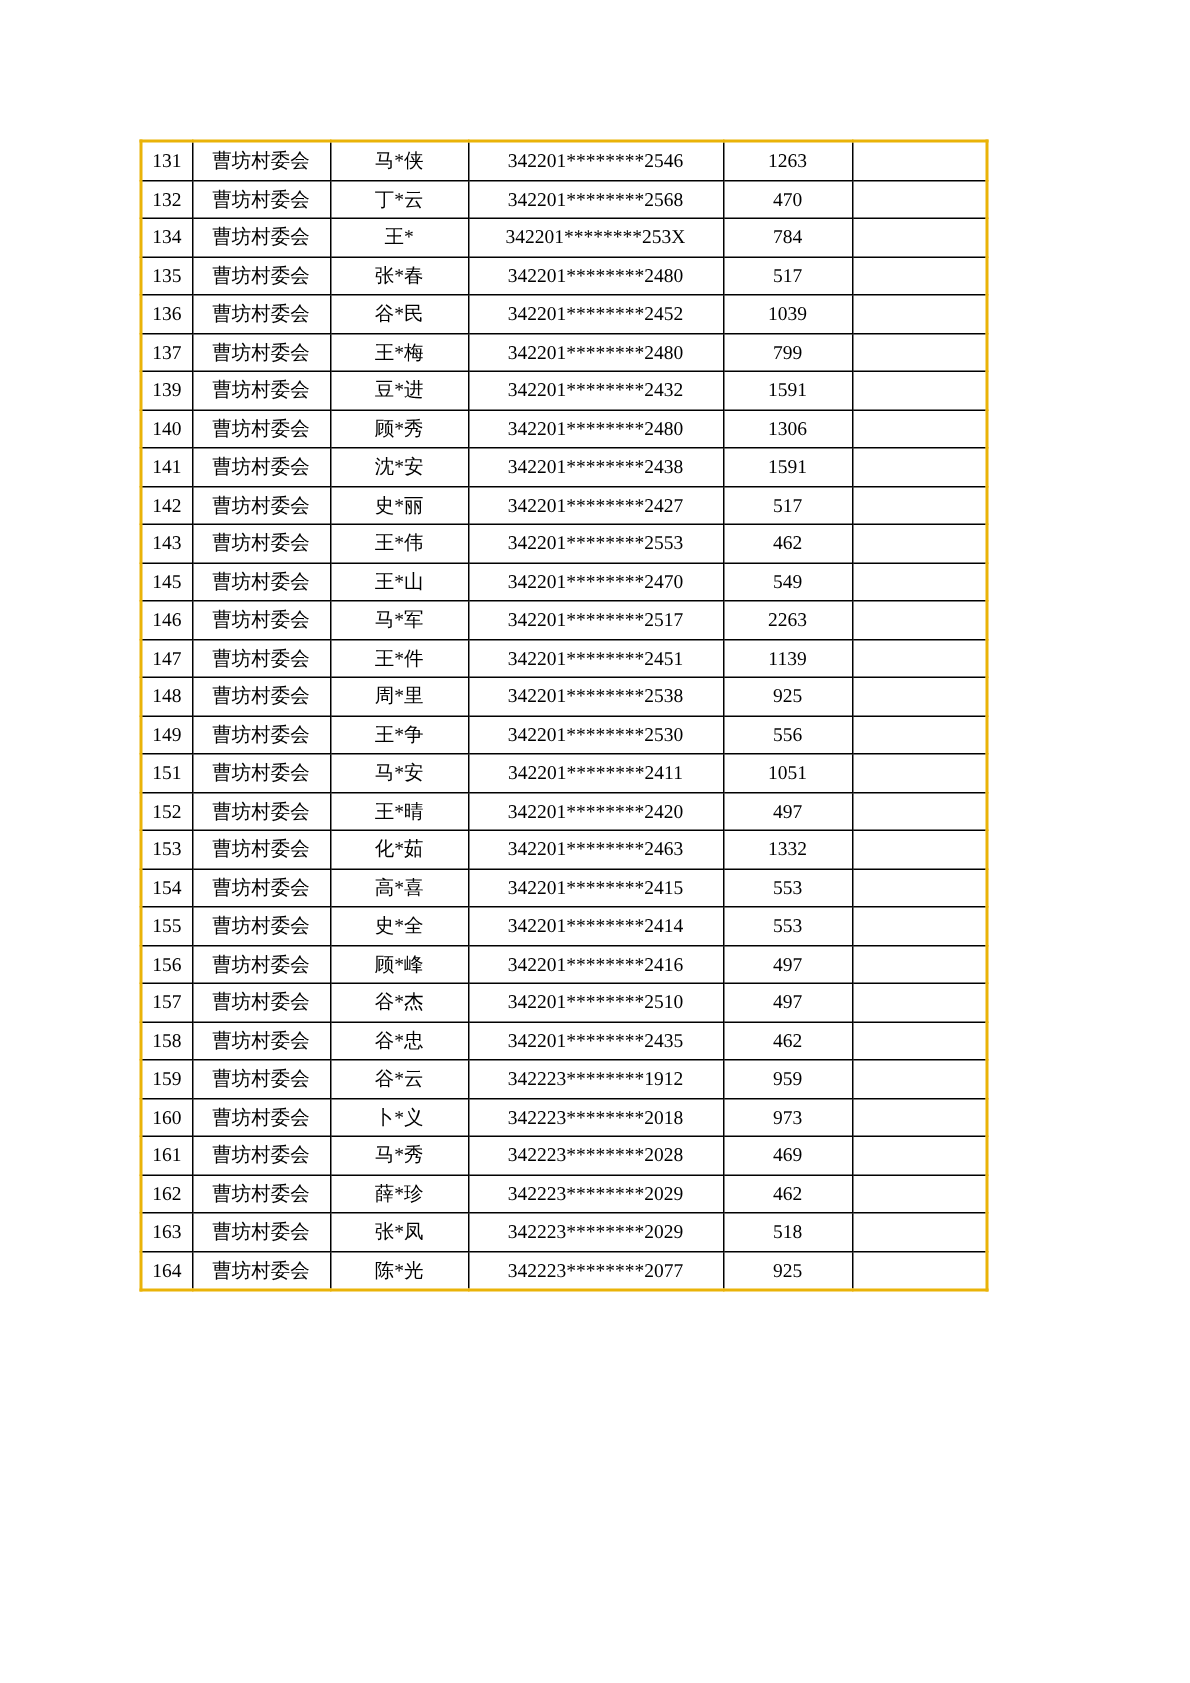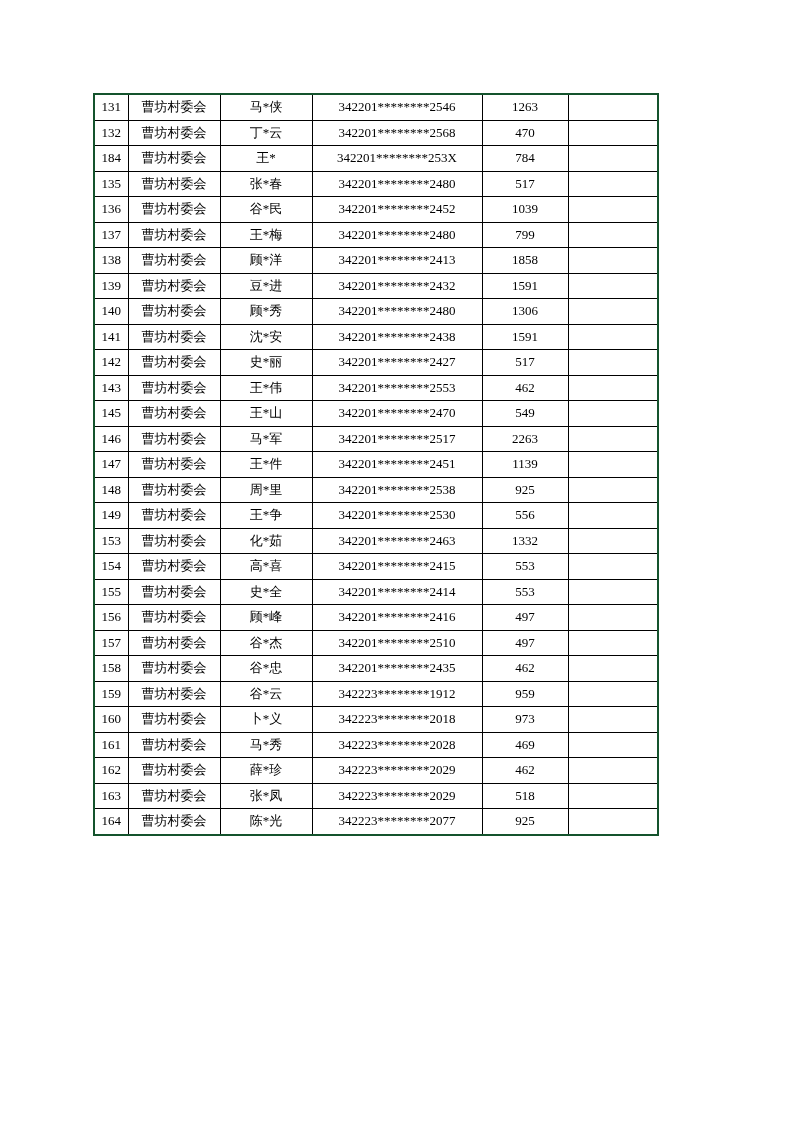--- a/index.html
+++ b/index.html
@@ -16,21 +16,21 @@
     color: #000000;
     overflow: hidden;
   }
   table.data-table {
     position: absolute;
     left: 93px;
     top: 93px;
     width: 564px;
     border-collapse: collapse;
     table-layout: fixed;
-    border: 2px solid #14532d;
+    border: 2px solid #eab308;
   }
   table.data-table td {
     border: 1px solid #000000;
     height: 24.5px;
     padding: 0;
     text-align: center;
     vertical-align: middle;
     font-size: 13px;
     line-height: 24.5px;
     white-space: nowrap;
@@ -68,21 +68,21 @@
         </tr>
         <tr>
           <td>132</td>
           <td>曹坊村委会</td>
           <td>丁*云</td>
           <td>342201********2568</td>
           <td>470</td>
           <td></td>
         </tr>
         <tr>
-          <td>184</td>
+          <td>134</td>
           <td>曹坊村委会</td>
           <td>王*</td>
           <td>342201********253X</td>
           <td>784</td>
           <td></td>
         </tr>
         <tr>
           <td>135</td>
           <td>曹坊村委会</td>
           <td>张*春</td>
@@ -100,28 +100,20 @@
         </tr>
         <tr>
           <td>137</td>
           <td>曹坊村委会</td>
           <td>王*梅</td>
           <td>342201********2480</td>
           <td>799</td>
           <td></td>
         </tr>
         <tr>
-          <td>138</td>
-          <td>曹坊村委会</td>
-          <td>顾*洋</td>
-          <td>342201********2413</td>
-          <td>1858</td>
-          <td></td>
-        </tr>
-        <tr>
           <td>139</td>
           <td>曹坊村委会</td>
           <td>豆*进</td>
           <td>342201********2432</td>
           <td>1591</td>
           <td></td>
         </tr>
         <tr>
           <td>140</td>
           <td>曹坊村委会</td>
@@ -185,20 +177,36 @@
           <td>342201********2538</td>
           <td>925</td>
           <td></td>
         </tr>
         <tr>
           <td>149</td>
           <td>曹坊村委会</td>
           <td>王*争</td>
           <td>342201********2530</td>
           <td>556</td>
+          <td></td>
+        </tr>
+        <tr>
+          <td>151</td>
+          <td>曹坊村委会</td>
+          <td>马*安</td>
+          <td>342201********2411</td>
+          <td>1051</td>
+          <td></td>
+        </tr>
+        <tr>
+          <td>152</td>
+          <td>曹坊村委会</td>
+          <td>王*晴</td>
+          <td>342201********2420</td>
+          <td>497</td>
           <td></td>
         </tr>
         <tr>
           <td>153</td>
           <td>曹坊村委会</td>
           <td>化*茹</td>
           <td>342201********2463</td>
           <td>1332</td>
           <td></td>
         </tr>

